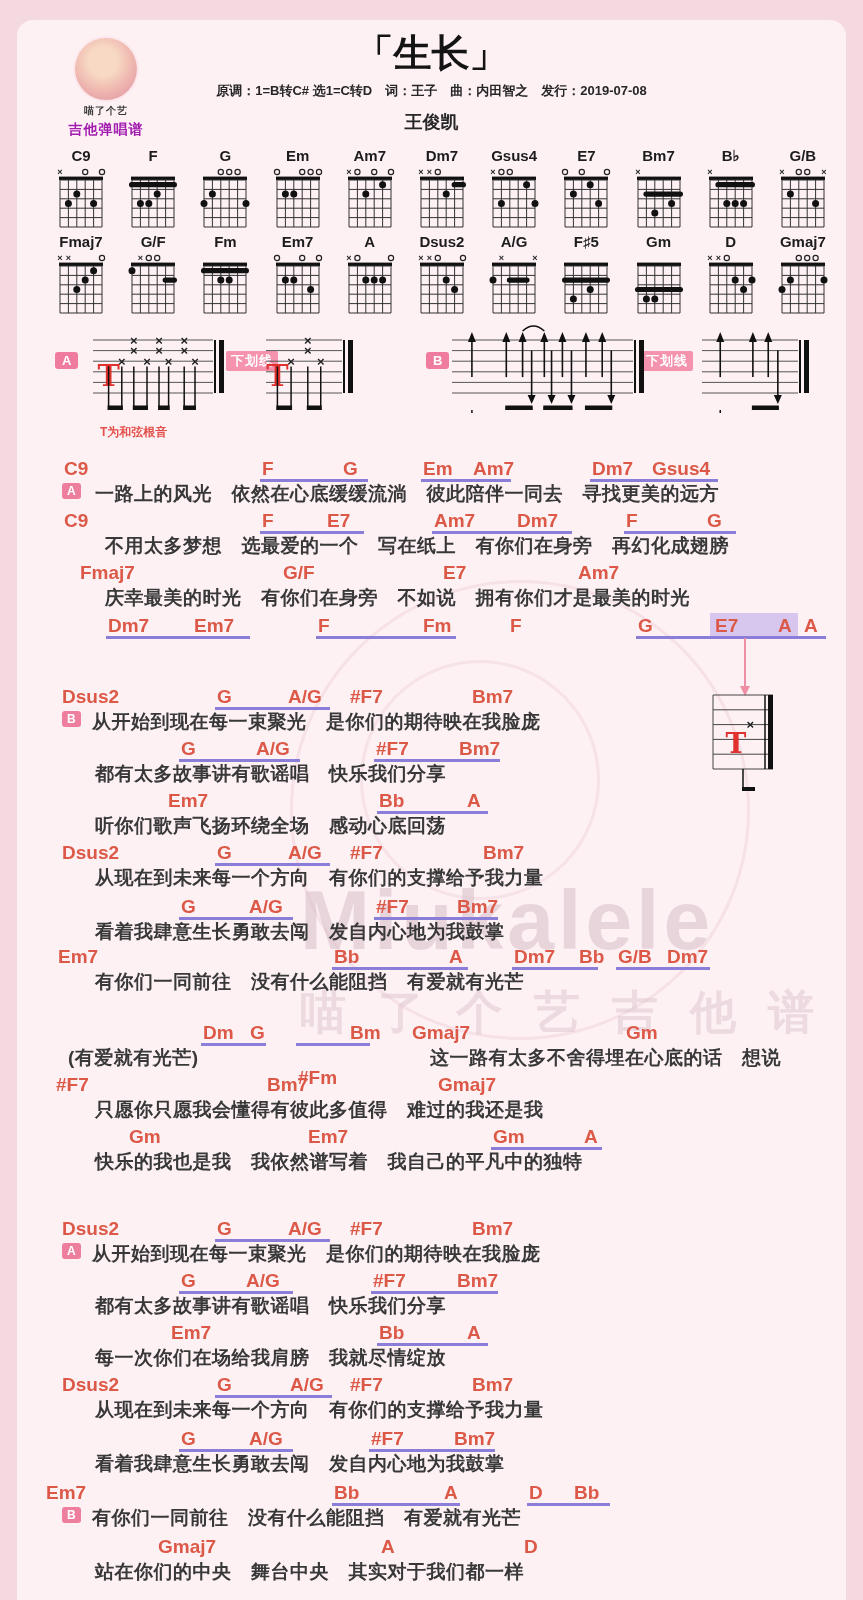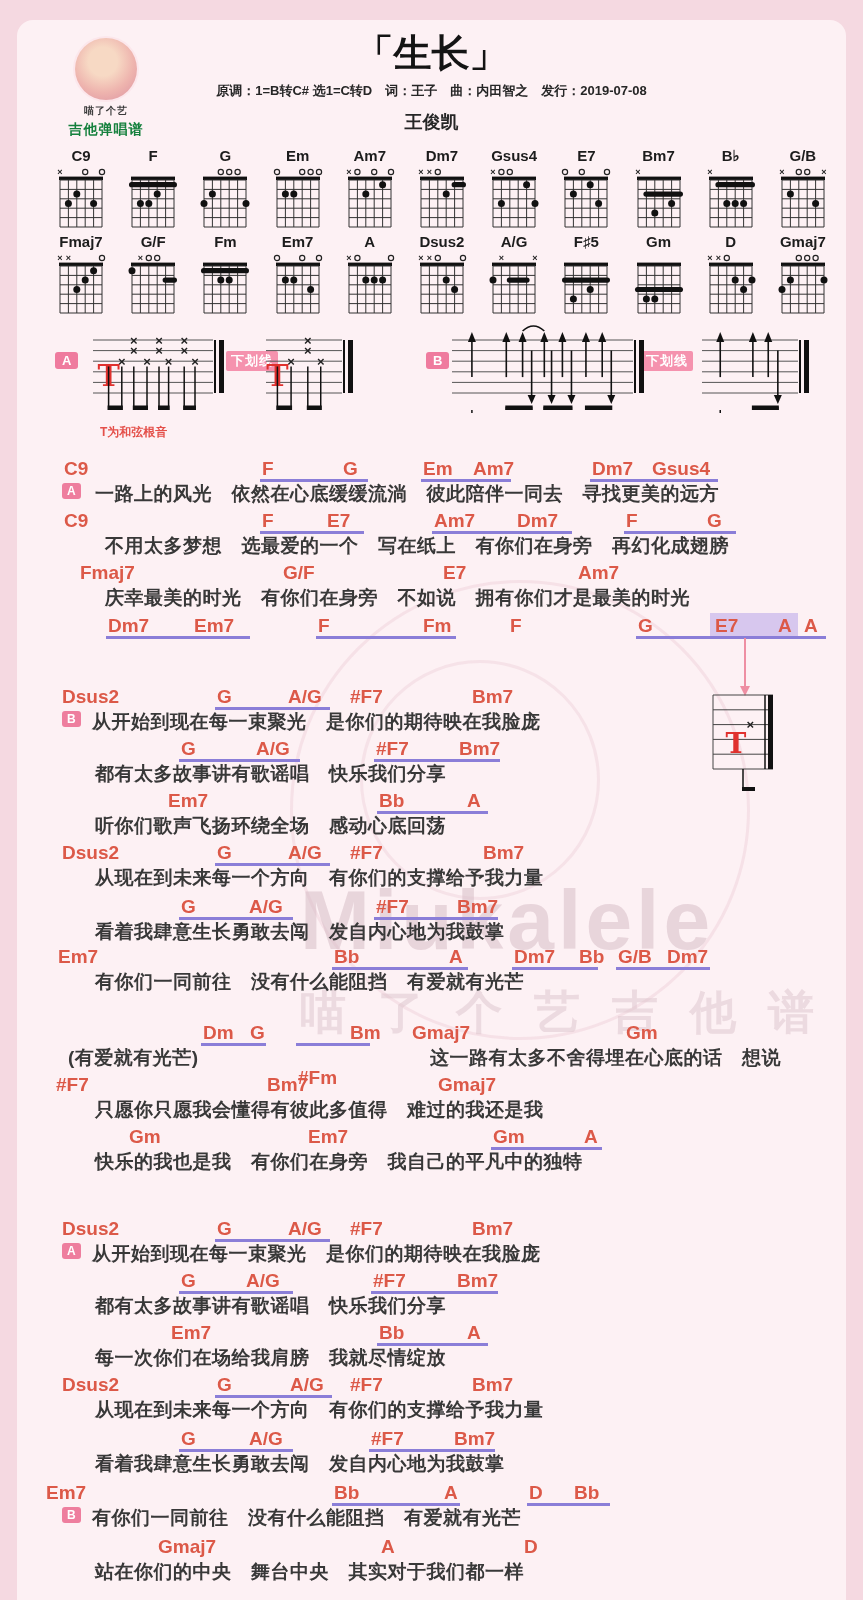--- a/index.html
+++ b/index.html
@@ -13,21 +13,21 @@
     background:#fdf1f4;border-radius:16px 16px 0 0}
   #sheet{position:absolute;left:0;top:0;width:863px;height:1600px}
 
   
   #avatar{position:absolute;left:75px;top:38px;width:62px;height:62px;border-radius:50%;
     background:radial-gradient(circle at 45% 38%, #f7d9c4 0 28%, #eeb4ae 60%, #da8fa0 100%);
     box-shadow:0 0 0 2px #fce7ec}
   #logo1{position:absolute;left:46px;top:104px;width:120px;text-align:center;
     font-size:10px;font-weight:bold;color:#3a3a3a;letter-spacing:1px}
   #logo2{position:absolute;left:46px;top:121px;width:120px;text-align:center;
-    font-size:14px;font-weight:bold;color:#15803d;letter-spacing:1px}
+    font-size:14px;font-weight:bold;color:#a21caf;letter-spacing:1px}
   #title{position:absolute;left:0;top:28px;width:863px;text-align:center;
     font-size:38px;font-weight:bold;color:#141414}
   #info{position:absolute;left:0;top:82px;width:863px;text-align:center;
     font-size:13px;font-weight:bold;color:#262626}
   #artist{position:absolute;left:0;top:110px;width:863px;text-align:center;
     font-size:18px;font-weight:bold;color:#262626}
 
   
   .crow{position:absolute;left:46px;width:792px;display:flex;justify-content:space-between}
   #crow1{top:148px} #crow2{top:234px}
@@ -727,21 +727,21 @@
         <b class="chd" style="left: 267px;">Bm7</b>
         <b class="chd" style="left: 438px;">Gmaj7</b>
         <span class="lyr" style="left: 95px;">只愿你只愿我会懂得有彼此多值得　难过的我还是我</span>
       </div>
       <div class="line" style="top: 1126px;">
         <i class="ul" style="left: 491px; width: 111px;"></i>
         <b class="chd" style="left: 129px;">Gm</b>
         <b class="chd" style="left: 308px;">Em7</b>
         <b class="chd" style="left: 493px;">Gm</b>
         <b class="chd" style="left: 584px;">A</b>
-        <span class="lyr" style="left: 95px;">快乐的我也是我　有你们在身旁　我自己的平凡中的独特</span>
+        <span class="lyr" style="left: 95px;">快乐的我也是我　我依然谱写着　我自己的平凡中的独特</span>
       </div>
       <div class="line" style="top: 1218px;">
         <i class="ul" style="left: 215px; width: 115px;"></i>
         <b class="chd" style="left: 62px;">Dsus2</b>
         <b class="chd" style="left: 217px;">G</b>
         <b class="chd" style="left: 288px;">A/G</b>
         <b class="chd" style="left: 350px;">#F7</b>
         <b class="chd" style="left: 472px;">Bm7</b>
         <span class="badge" style="left: 62px;">A</span>
         <span class="lyr" style="left: 92px;">从开始到现在每一束聚光　是你们的期待映在我脸庞</span>

